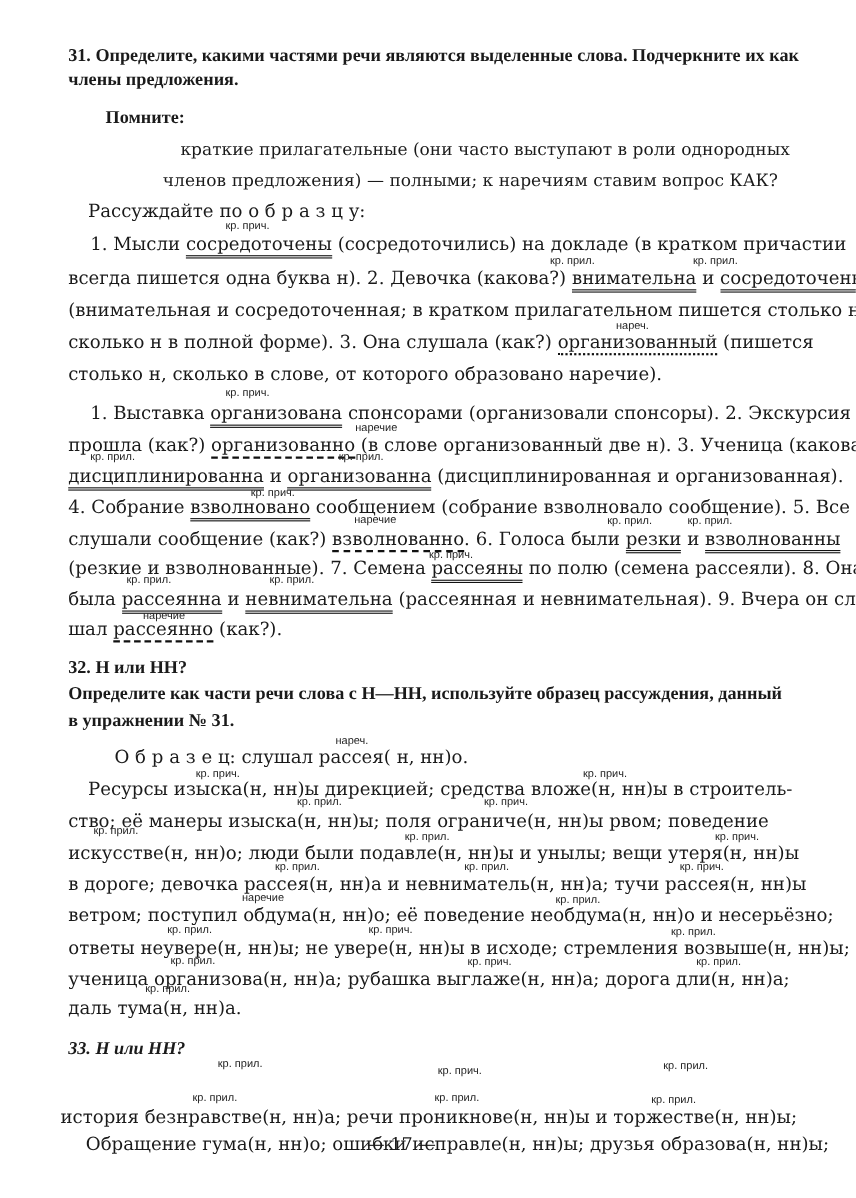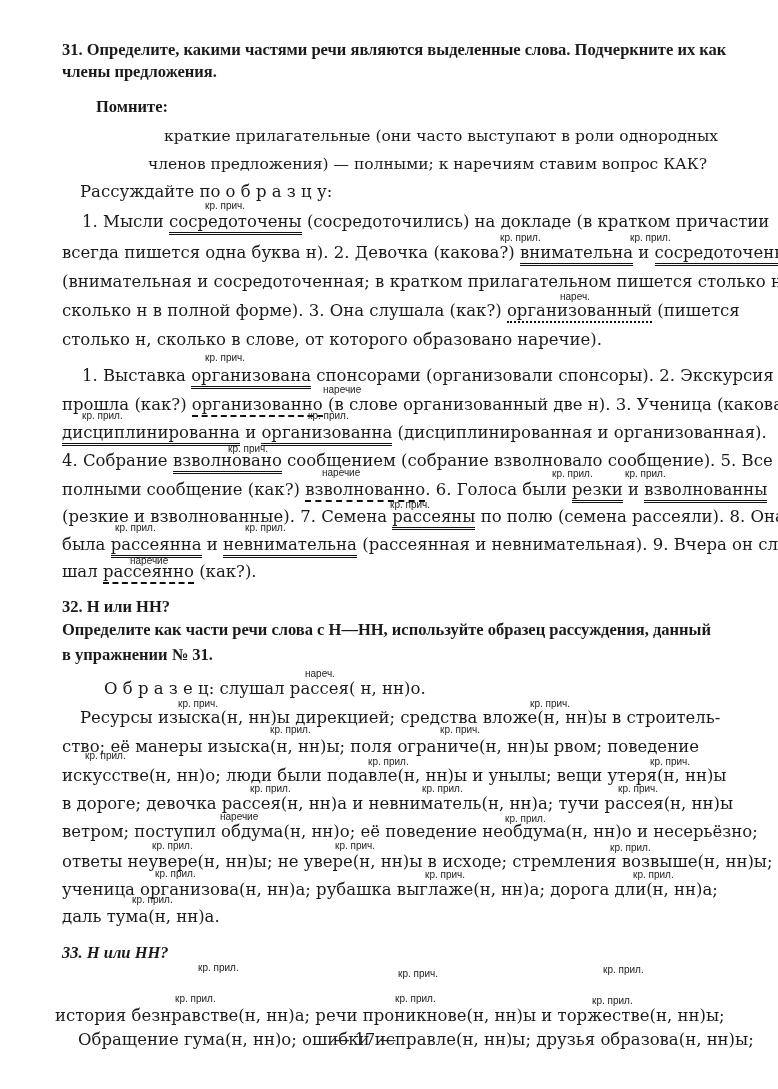--- a/index.html
+++ b/index.html
@@ -56,21 +56,21 @@
     <span class="u2">дисциплинированна</span><span> и </span><span class="u2">организованна</span><span> (дисциплинированная и организованная).</span>
   </div>
   <span class="ann" style="left:228px;top:443px;">кр. прич.</span>
   <div class="line" style="left:62px;top:451px;">
     <span>4. Собрание </span><span class="u2">взволновано</span><span> сообщением (собрание взволновало сообщение). 5. Все</span>
   </div>
   <span class="ann" style="left:322px;top:467px;">наречие</span>
   <span class="ann" style="left:552px;top:468px;">кр. прил.</span>
   <span class="ann" style="left:625px;top:468px;">кр. прил.</span>
   <div class="line" style="left:62px;top:480px;">
-    <span>полными сообщение (как?) </span><span class="udash">взволнованно</span><span>. 6. Голоса были </span><span class="u2">резки</span><span> и </span><span class="u2">взволнованны</span>
+    <span>слушали сообщение (как?) </span><span class="udash">взволнованно</span><span>. 6. Голоса были </span><span class="u2">резки</span><span> и </span><span class="u2">взволнованны</span>
   </div>
   <span class="ann" style="left:390px;top:499px;">кр. прич.</span>
   <div class="line" style="left:62px;top:507px;">
     <span>(резкие и взволнованные). 7. Семена </span><span class="u2">рассеяны</span><span> по полю (семена рассеяли). 8. Она</span>
   </div>
   <span class="ann" style="left:115px;top:522px;">кр. прил.</span>
   <span class="ann" style="left:245px;top:522px;">кр. прил.</span>
   <div class="line" style="left:62px;top:535px;">
     <span>была </span><span class="u2">рассеянна</span><span> и </span><span class="u2">невнимательна</span><span> (рассеянная и невнимательная). 9. Вчера он слу-</span>
   </div>

